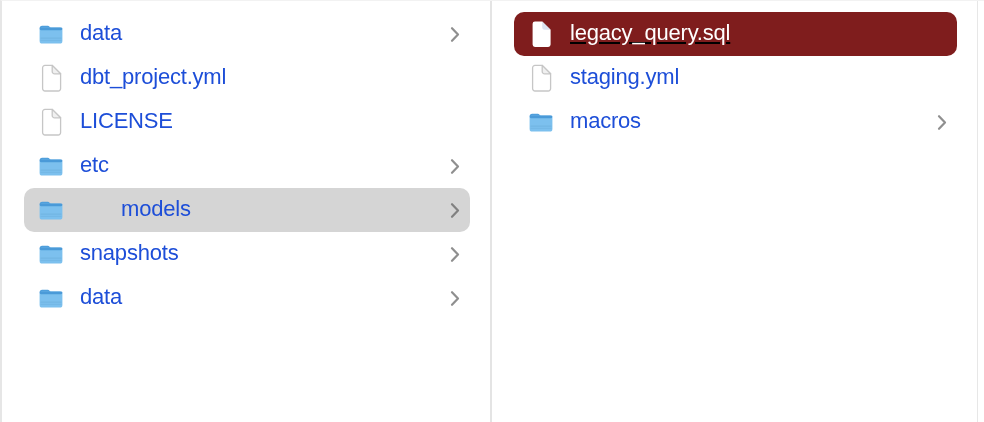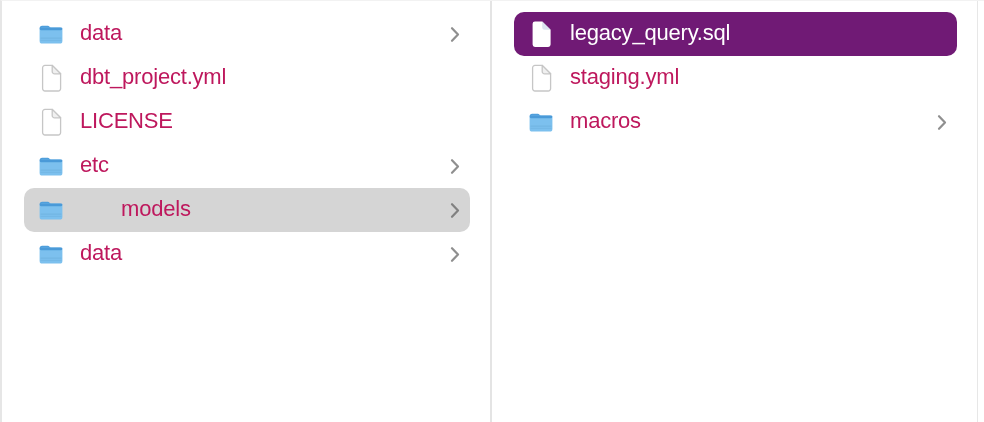--- a/index.html
+++ b/index.html
@@ -21,25 +21,25 @@
   .vdivider.thin { width: 1px; background: #e7e7e7; }
   .row {
     height: 44px;
     margin: 0 20px 0 22px;
     border-radius: 10px;
     display: flex;
     align-items: center;
     padding: 0 10px 0 14px;
   }
   .row.sel-gray { background: #d5d5d5; gap: 41px; }
-  .row.sel-blue { background: #701a75; }
+  .row.sel-blue { background: #7f1d1d; text-decoration: underline; }
   .icon-box { width: 26px; display: flex; justify-content: center; align-items: center; flex: none; }
   .label {
     font-size: 22px;
-    color: #be185d;
+    color: #1d4ed8;
     letter-spacing: -0.2px;
     margin-left: 16px;
     white-space: nowrap;
     line-height: 1;
     padding-bottom: 2px;
   }
   .sel-blue .label { color: #ffffff; }
   .chev { margin-left: auto; display: flex; align-items: center; }
 </style>
 </head>
@@ -118,20 +118,37 @@
       </span>
       <span class="label">models</span>
       <span class="chev">
         <svg width="10" height="17" viewBox="0 0 10 17">
             <path d="M2 2.2 L8 8.5 L2 14.8" fill="none" stroke="#818181" stroke-width="2.2" stroke-linecap="round" stroke-linejoin="round"></path>
           </svg>
       </span>
     </div>
 
 
+    <div class="row">
+      <span class="icon-box">
+        <svg width="26" height="21" viewBox="0 0 26 21">
+            <path d="M1.6 4.4 A2.6 2.6 0 0 1 4.2 1.8 H9.9 a2 2 0 0 1 1.4 0.6 L13.2 4.4 Z" fill="#4f9fdc"></path>
+            <rect x="1.6" y="3.4" width="22.8" height="16.2" rx="2.6" fill="#7cc0ee"></rect>
+            <rect x="1.6" y="3.4" width="22.8" height="2.8" rx="1.4" fill="#4a9ad8"></rect>
+            <rect x="2.6" y="13.6" width="20.8" height="1" fill="rgba(25,85,135,0.12)"></rect>
+            <rect x="2.6" y="15.8" width="20.8" height="1" fill="rgba(25,85,135,0.09)"></rect>
+          </svg>
+      </span>
+      <span class="label">snapshots</span>
+      <span class="chev">
+        <svg width="10" height="17" viewBox="0 0 10 17">
+            <path d="M2 2.2 L8 8.5 L2 14.8" fill="none" stroke="#8f8f8f" stroke-width="2.2" stroke-linecap="round" stroke-linejoin="round"></path>
+          </svg>
+      </span>
+    </div>
 
     <div class="row">
       <span class="icon-box">
         <svg width="26" height="21" viewBox="0 0 26 21">
             <path d="M1.6 4.4 A2.6 2.6 0 0 1 4.2 1.8 H9.9 a2 2 0 0 1 1.4 0.6 L13.2 4.4 Z" fill="#4f9fdc"></path>
             <rect x="1.6" y="3.4" width="22.8" height="16.2" rx="2.6" fill="#7cc0ee"></rect>
             <rect x="1.6" y="3.4" width="22.8" height="2.8" rx="1.4" fill="#4a9ad8"></rect>
             <rect x="2.6" y="13.6" width="20.8" height="1" fill="rgba(25,85,135,0.12)"></rect>
             <rect x="2.6" y="15.8" width="20.8" height="1" fill="rgba(25,85,135,0.09)"></rect>
           </svg>

